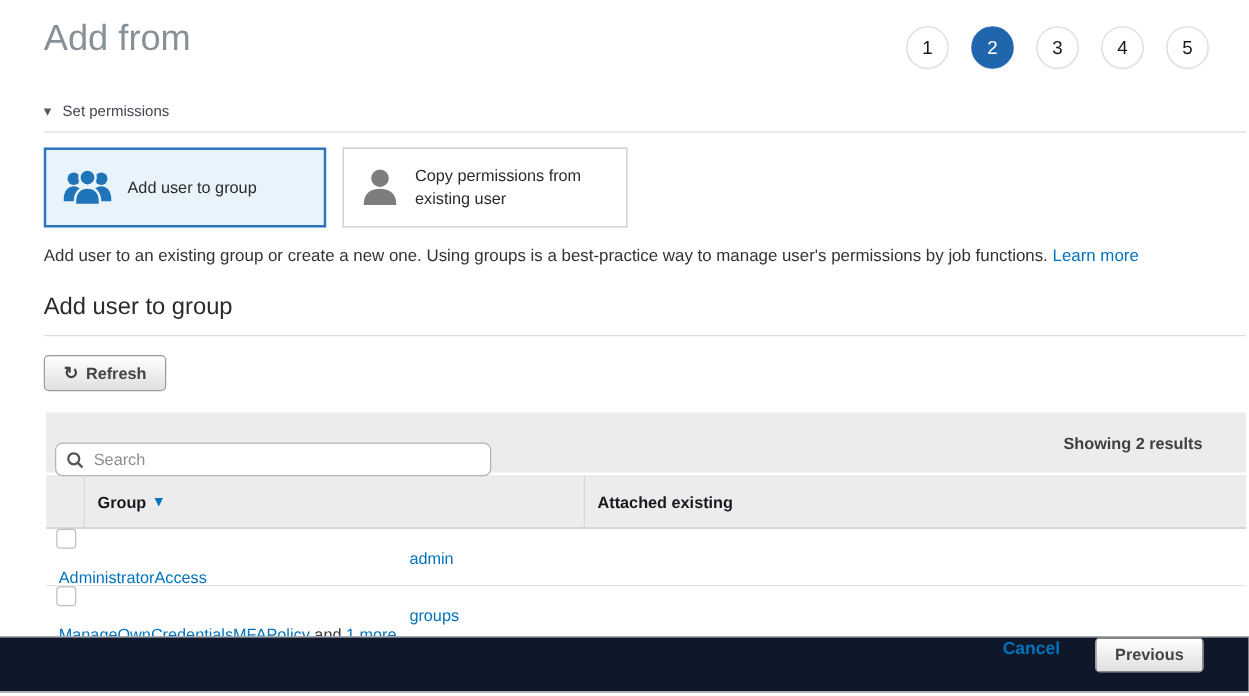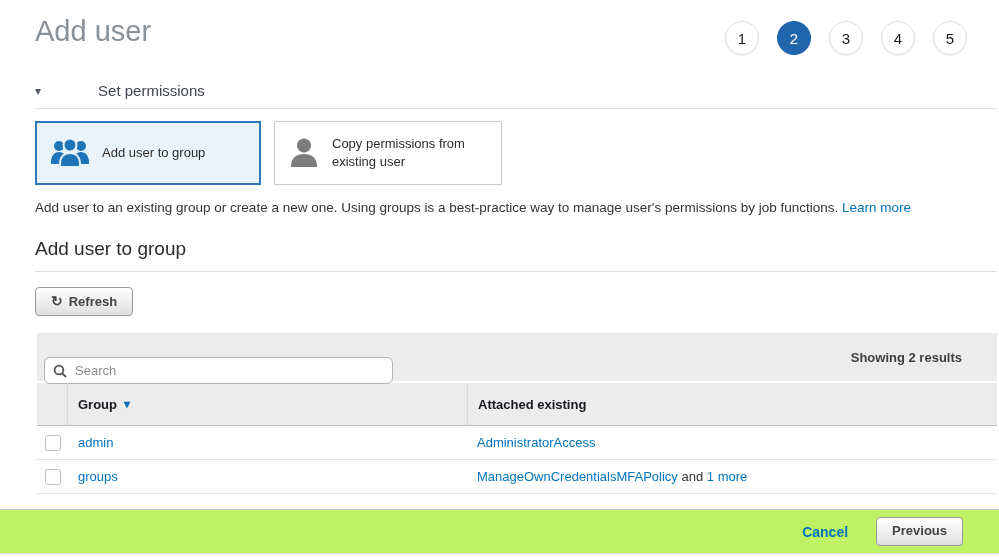--- a/index.html
+++ b/index.html
@@ -18,21 +18,21 @@
   .step { width:34px; height:34px; border-radius:50%; border:1px solid #d9dcdd;
           background:#fff; color:#16191f; font-size:15px;
           display:flex; align-items:center; justify-content:center;
           box-shadow: 0 1px 1px rgba(0,0,0,0.05); }
   .step.active { background:#1f66ad; border-color:#1f66ad; color:#fff; }
   
   .section { margin: 0 2px 0 35px; }
   .collapser { margin-top: 27px; padding-bottom: 9px; border-bottom: 1px solid #ddd;
                display:flex; align-items:center; gap: 9px; }
   .collapser .tri { font-size: 12px; color:#545b64; }
-  .collapser .label { font-size: 15px; color:#414750;margin-left:48px; }
+  .collapser .label { font-size: 12px; color:#414750; }
   
   .cards { display:flex; gap: 13px; margin: 12px 0 0 35px; }
   .card { height: 64px; border: 1px solid #c9c9c9; background:#fff;
           display:flex; align-items:center; padding: 0 12px; gap: 11px; cursor:pointer; }
   .card .card-label { font-size: 13px; line-height: 1.35; color:#2b2b2b; }
   .card.selected { border: 2px solid #2e77bc; background:#e9f3fb; }
   .card-1 { width: 226px; } .card-2 { width: 228px; } .card-3 { width: 228px; }
   .card svg { flex: 0 0 auto; }
   
   .description { margin: 15px 2px 0 35px; font-size: 13.5px; color:#333; }
@@ -60,42 +60,42 @@
   .results { font-weight: bold; color:#3f3f3f; }
   .thead { display:flex; background:#ececec; height: 43px; align-items:center;
            border-bottom: 1px solid #bdbdbd; font-weight: bold; color:#16191f; }
   .col-check { width: 31px; align-self:stretch; border-right: 1px solid #d8d8d8;
                display:flex; align-items:center; justify-content:center; }
   .col-group { width: 399px; padding-left: 10px; display:flex; align-items:flex-start; gap:7px; }
   .col-policies { flex: 1; padding-left: 10px; border-left: 1px solid #d8d8d8;
                   align-self:stretch; display:flex; align-items:center; }
   .thead .col-check { border-right-color:#d8d8d8; }
   .sort-tri { color:#0073bb; font-size: 12px; }
-  .trow { display:flex; height: 34px; align-items:center; border-bottom: 1px solid #e4e4e4;
-          background:#fff; }
+  .trow { display:flex; height: 46px; align-items:center; border-bottom: 1px solid #e4e4e4;
+          background:#fff;flex-direction:column; }
   .trow .col-check { border-right: none; }
   .trow .col-policies { border-left: none; }
   .checkbox { width: 16px; height: 16px; border: 1px solid #bfbfbf; border-radius: 3px;
               background: #fff; cursor: pointer; }
   
   .footer { position:absolute; top: 509px; left: 0; width: 999px; height: 45px;
             border-top: 1px solid #ccc; border-bottom: 1px solid #ddd;
-            display:flex; align-items:center; justify-content:flex-end;
-            gap: 15px; padding-right: 36px; background:#bef264; }
+            display:flex; align-items:flex-start; justify-content:flex-end;
+            gap: 15px; padding-right: 36px; background:#0f172a; }
   .cancel-link { font-size: 14px; font-weight: bold; margin-right: 13px; }
   .btn-primary { font-size: 13px; font-weight: bold; color:#fff; padding: 7px 15px;
                  border: 1px solid #16407a; border-radius: 4px;
                  background: linear-gradient(#4a8fdc, #2268c4); cursor:pointer;
                  box-shadow: 0 0 0 1px #fff, 0 0 0 3px #4d90d9; margin-right: 2px; }
 </style>
 </head>
 <body>
 
 <div class="header">
-  <div class="page-title">Add user</div>
+  <div class="page-title">Add from</div>
   <div class="steps">
       <div class="step">1</div>
       <div class="step active">2</div>
       <div class="step">3</div>
       <div class="step">4</div>
       <div class="step">5</div>
     </div>
 </div>
 
 <div class="section">

